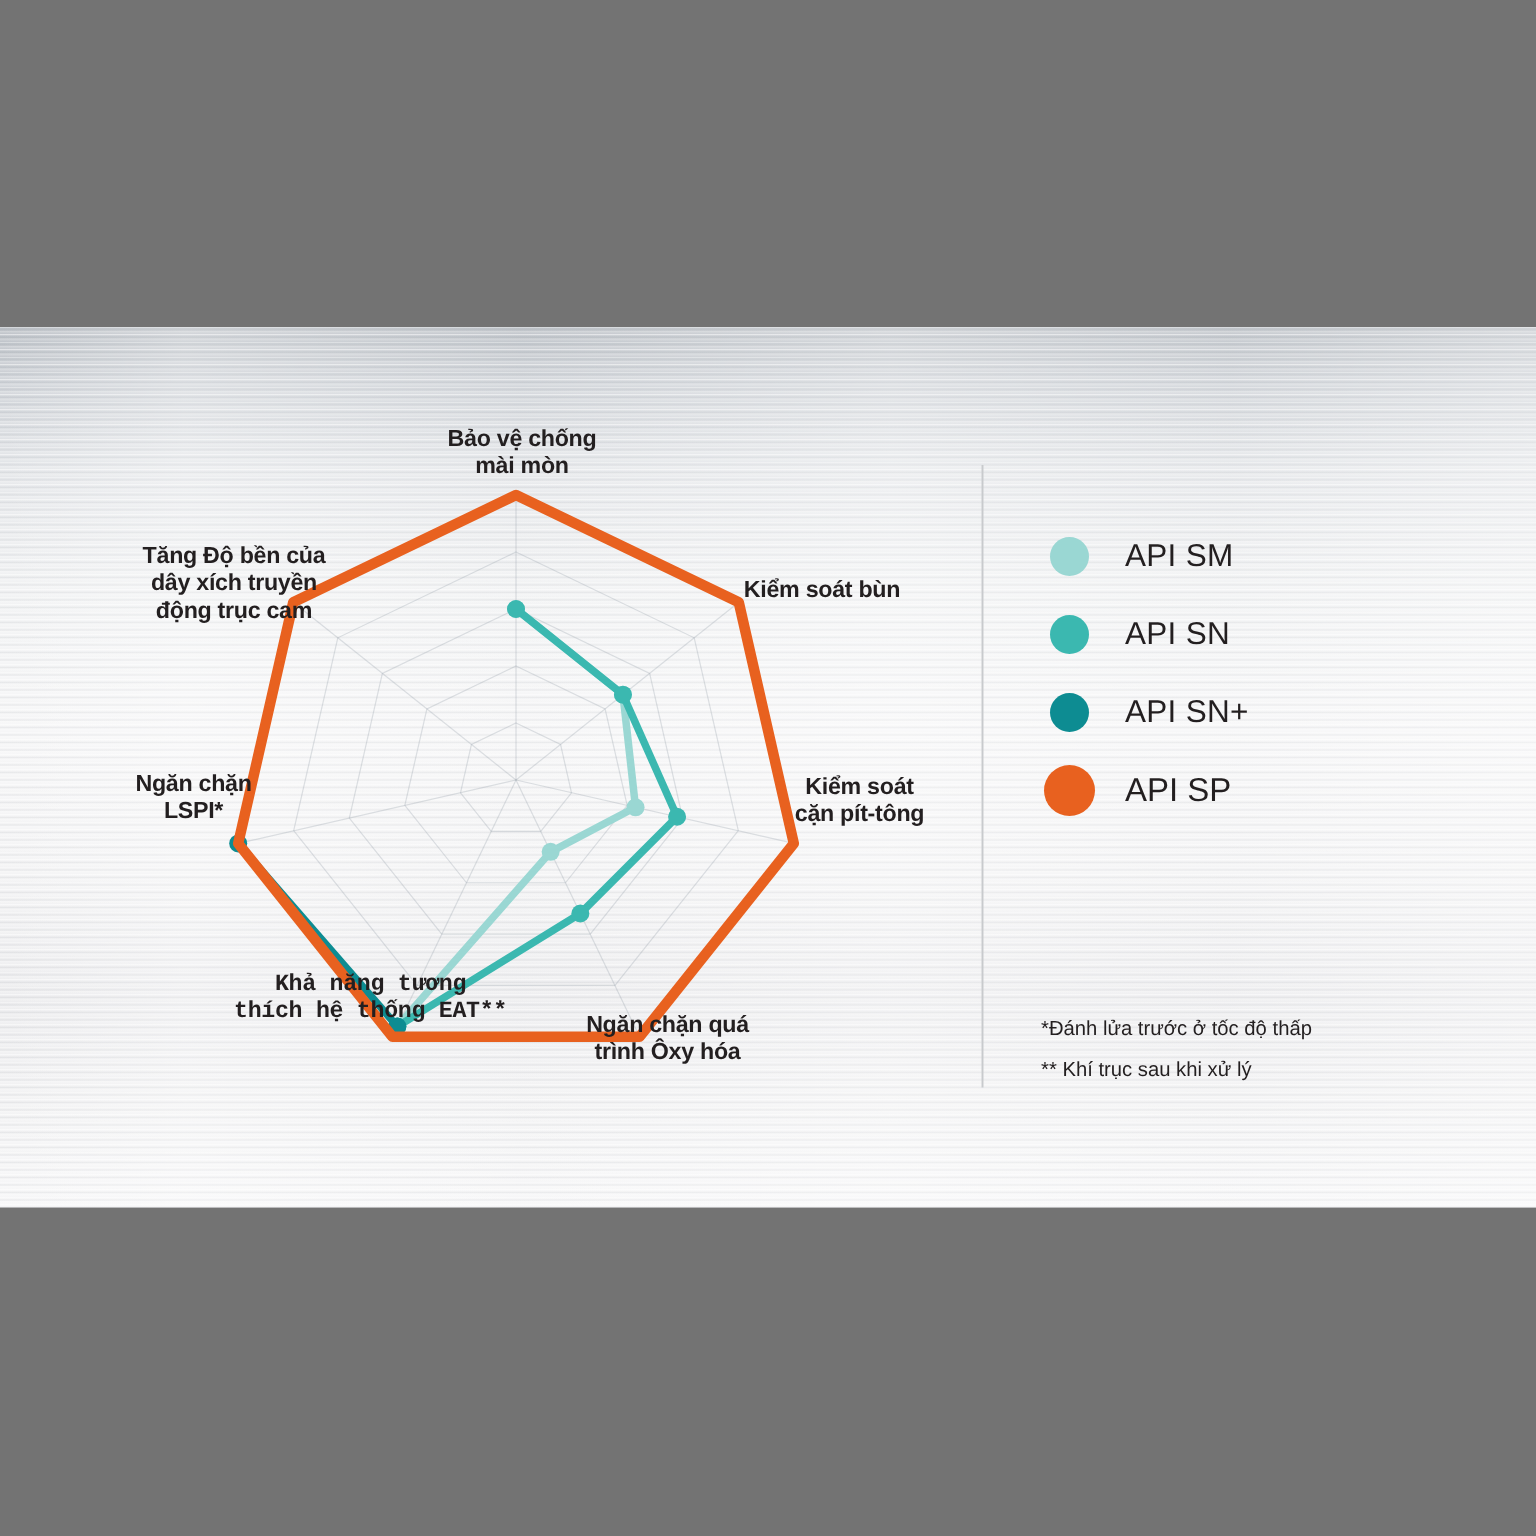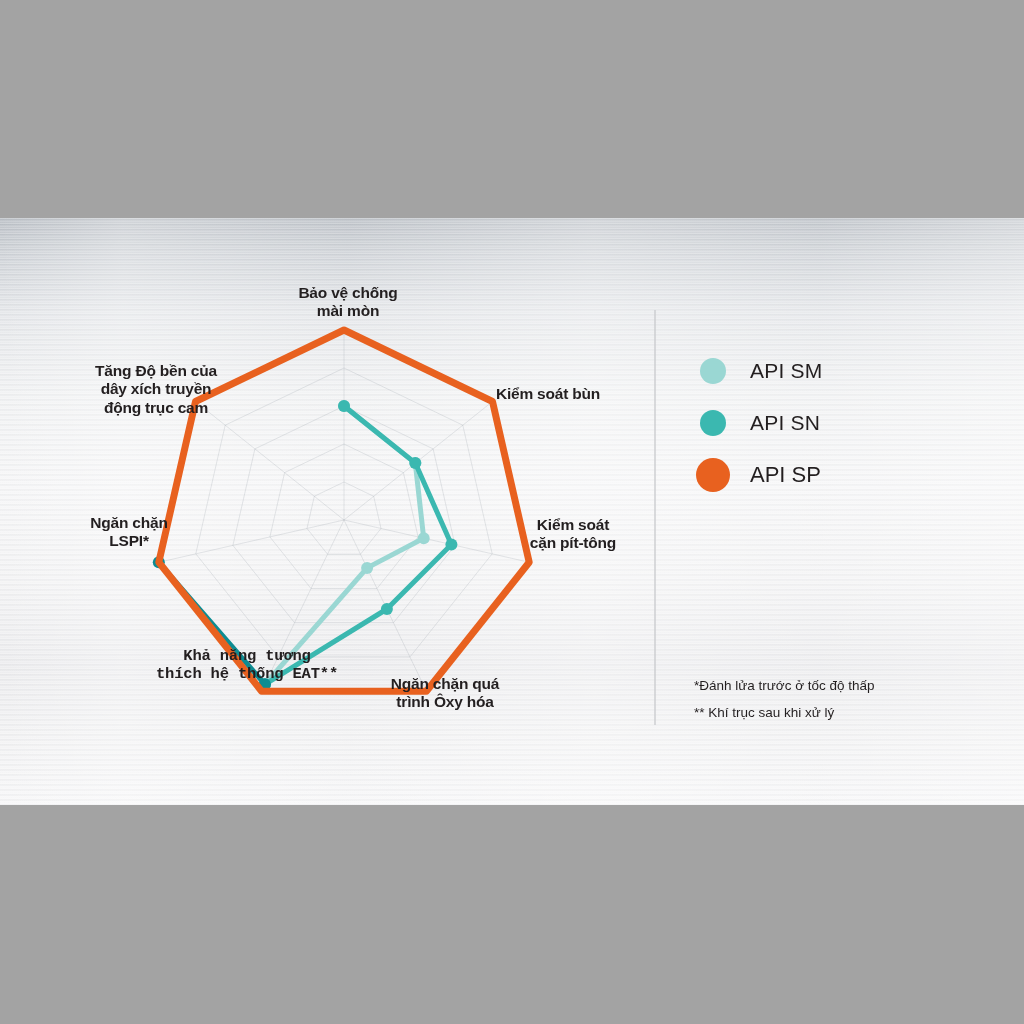--- a/index.html
+++ b/index.html
@@ -12,21 +12,21 @@
     width: 1024px;
     height: 1024px;
     font-family: "Liberation Sans", sans-serif;
     overflow: hidden;
   }
 
   #canvas {
     position: relative;
     width: 1024px;
     height: 1024px;
-    background: #a3a3a3;
+    background: #737373;
   }
 
   
   #panel {
     position: absolute;
     left: 0;
     top: 218px;
     width: 1024px;
     height: 587px;
     background:
@@ -197,20 +197,24 @@
   <div id="legend">
       <div class="legend-row">
         <span class="legend-dot" style="background: rgb(154, 215, 211);"></span>
         <span class="legend-label">API SM</span>
       </div>
       <div class="legend-row">
         <span class="legend-dot" style="background: rgb(59, 184, 176);"></span>
         <span class="legend-label">API SN</span>
       </div>
       <div class="legend-row">
+        <span class="legend-dot" style="background: rgb(13, 140, 146);"></span>
+        <span class="legend-label">API SN+</span>
+      </div>
+      <div class="legend-row">
         <span class="legend-dot big" style="background: rgb(232, 97, 31);"></span>
         <span class="legend-label big">API SP</span>
       </div>
     </div>
 
   <div id="footnotes">
       <div class="footnote">*Đánh lửa trước ở tốc độ thấp</div>
       <div class="footnote">** Khí trục sau khi xử lý</div>
     </div>
 

